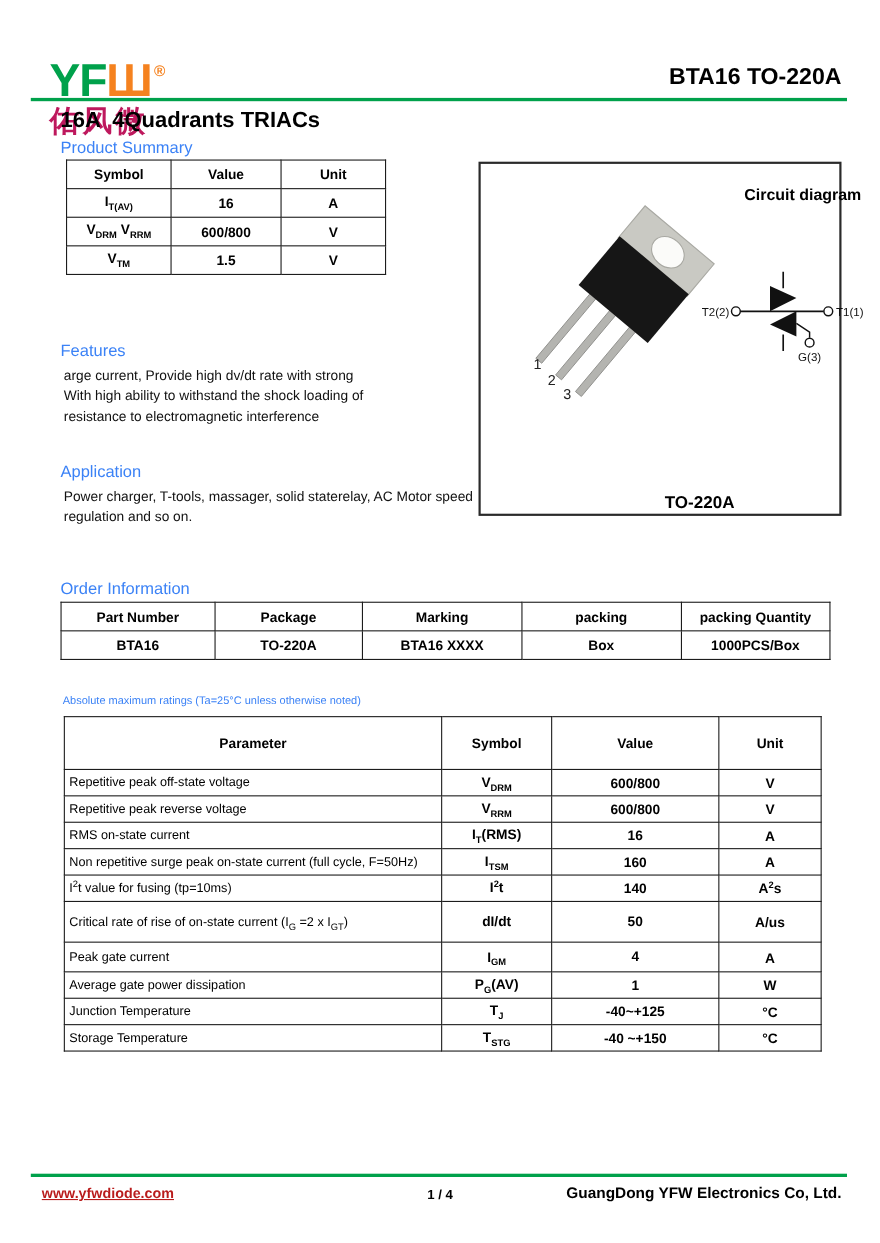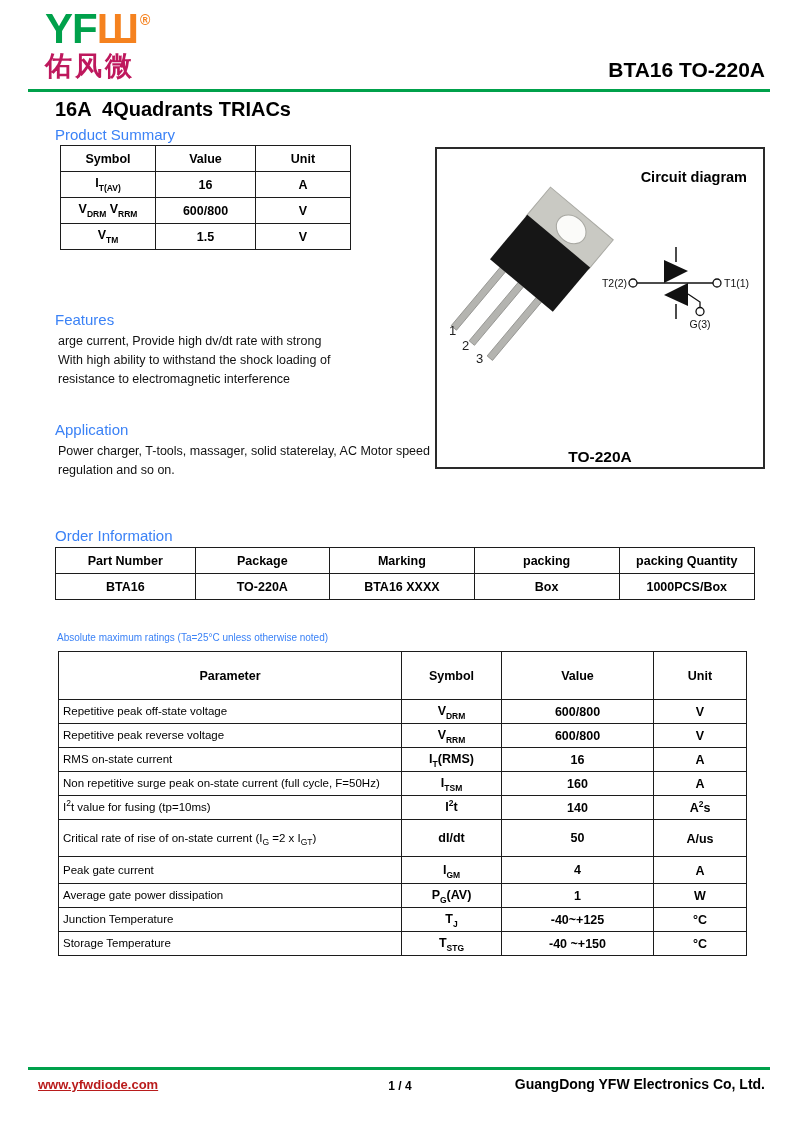--- a/index.html
+++ b/index.html
@@ -1,21 +1,21 @@
 <!DOCTYPE html>
 <html><head>
 <meta charset="utf-8">
 <style>
   * { margin:0; padding:0; box-sizing:border-box; }
   body { background:#e8e8e8; font-family:"Liberation Sans", sans-serif; }
   .page { position:relative; width:800px; height:1130px; background:#ffffff; margin:0 auto; color:#000; overflow:hidden; }
 
   
   .logo { position:absolute; left:45px; top:8px; line-height:1; }
-  .logo-main { font-size:42px; font-weight:bold; letter-spacing:-1px; }
+  .logo-main { font-size:42px; font-weight:bold; letter-spacing:-1px;margin-top:44px; }
   .logo-yf { color:#00A14B; }
   .logo-w  { color:#F5821F; }
   .logo-reg{ color:#F5821F; font-size:14px; font-weight:bold; vertical-align:18px; margin-left:2px; }
   .logo-cn { font-size:27px; font-weight:bold; letter-spacing:3px; margin-top:3px; color:#be185d; }
   .doc-title { position:absolute; right:35px; top:58px; font-size:21px; font-weight:bold; }
   .rule { position:absolute; left:28px; right:30px; height:3px; background:#00A14B; }
   .rule-top { top:89px; }
   .rule-bottom { top:1067px; }
   .subtitle { position:absolute; left:55px; top:98px; font-size:20px; font-weight:bold; white-space:pre; }
 
@@ -35,21 +35,21 @@
   .ps-table { position:absolute; left:60px; top:145px; width:290px; font-size:12.5px; }
   .ps-table th { height:26px; font-size:12.5px; }
   .ps-table td { height:26px; font-weight:bold; }
 
   
   .bodytext { position:absolute; font-size:12.5px; line-height:19px; color:#111; }
   .t-feat { left:58px; top:332px; }
   .t-app  { left:58px; top:442px; }
 
   
-  .circuit-box { position:absolute; left:435px; top:147px; width:330px; height:322px; border:2px solid #2a2a2a; background:#fff; }
+  .circuit-box { position:absolute; left:435px; top:147px; width:330px; height:322px; border:2px solid #2a2a2a; background:#fff;padding-left:36px; }
 
   
   .ord-table { position:absolute; left:55px; top:547px; width:700px; font-size:12.5px; }
   .ord-table th { height:26px; }
   .ord-table td { height:26px; font-weight:bold; }
   .ord-c0{width:135px}.ord-c1{width:130px}.ord-c2{width:140px}.ord-c3{width:140px}.ord-c4{width:131px}
 
   
   .abs-table { position:absolute; left:58px; top:651px; width:688px; font-size:12.5px; }
   .abs-table th { height:48px; font-size:12.5px; }

